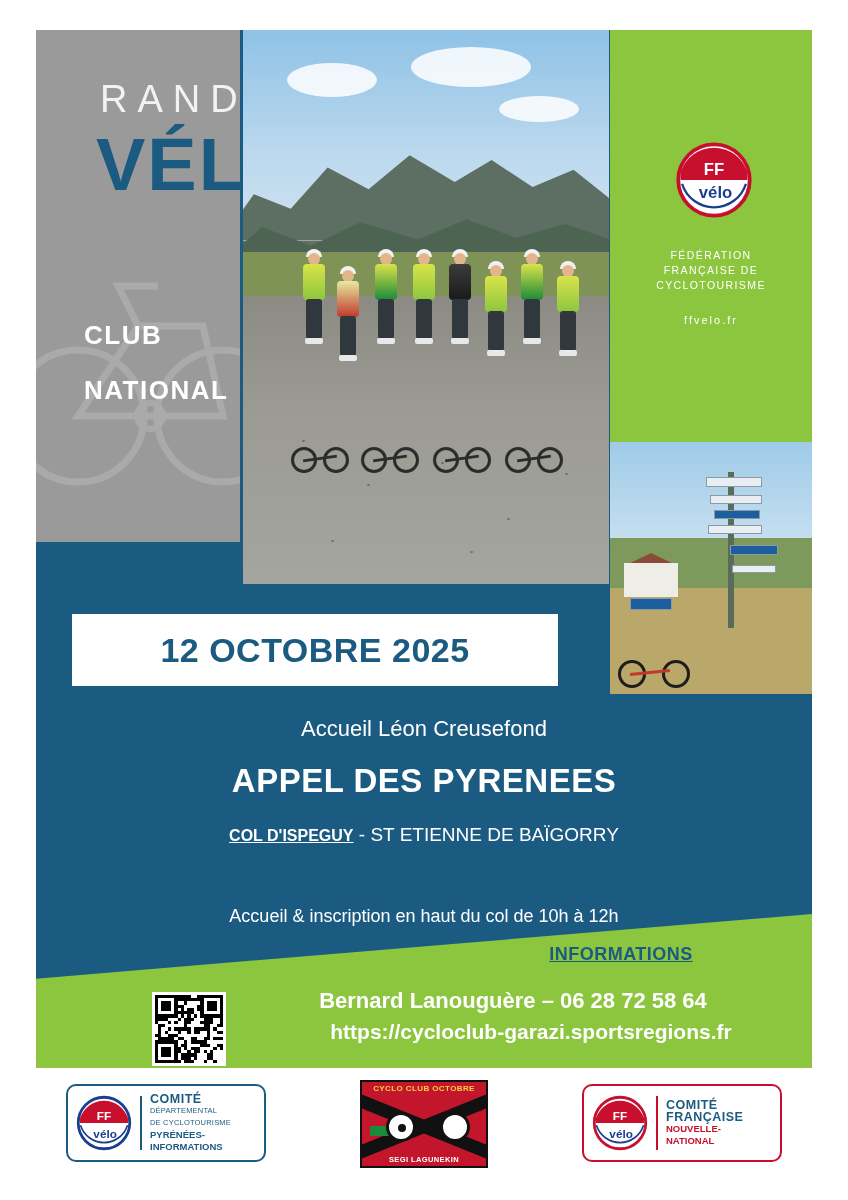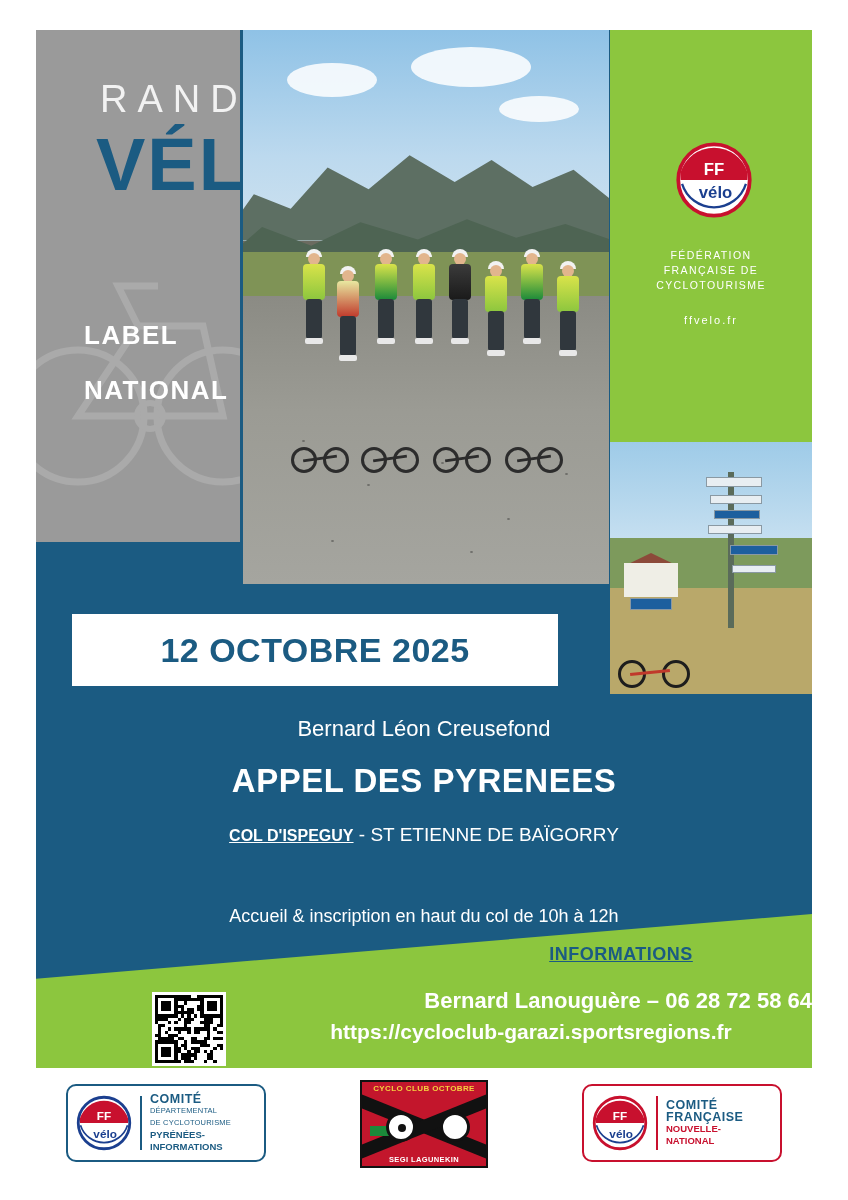--- a/index.html
+++ b/index.html
@@ -228,22 +228,22 @@
     position: absolute;
     left: 430px; top: 944px; width: 382px;
     text-align: center;
     color: #1b5b82;
     font-weight: 700;
     font-size: 18px;
     text-decoration: underline;
     letter-spacing: .5px;
   }
   .contact-name {
-    position: absolute; left: 250px; top: 988px; width: 562px;
-    text-align: right; color: #ffffff; font-weight: 700; font-size: 22px;
+    position: absolute; left: 232px; top: 988px; width: 562px;
+    text-align: center; color: #ffffff; font-weight: 700; font-size: 22px;
   }
   .contact-url {
     position: absolute; left: 250px; top: 1020px; width: 562px;
     text-align: center; color: #ffffff; font-weight: 700; font-size: 21px;
   }
   
   .qr {
     position: absolute;
     left: 152px; top: 992px;
     width: 74px; height: 74px;
@@ -347,21 +347,21 @@
   <div class="grey-band">
     <svg class="bike-wm" viewBox="0 0 300 300">
       <circle cx="80" cy="190" r="66" fill="none" stroke="#cfcfcf" stroke-width="7"></circle>
       <circle cx="225" cy="190" r="66" fill="none" stroke="#cfcfcf" stroke-width="7"></circle>
       <path d="M80 190 L140 100 L205 100 L225 190 L140 190 Z" fill="none" stroke="#cfcfcf" stroke-width="7"></path>
       <path d="M140 100 L120 60 L160 60" fill="none" stroke="#cfcfcf" stroke-width="7"></path>
       <circle cx="152" cy="190" r="13" fill="none" stroke="#cfcfcf" stroke-width="6"></circle>
     </svg>
     <div class="rando-word">RANDO</div>
     <div class="velo-word">VÉLO</div>
-    <div class="label-word">LABEL</div>
+    <div class="label-word">CLUB</div>
     <div class="national-word">NATIONAL</div>
   </div>
 
   <div class="green-top"></div>
 
   <svg class="ffv-logo-top" viewBox="0 0 100 100">
     <circle cx="50" cy="50" r="47" fill="#ffffff" stroke="#c8102e" stroke-width="5"></circle>
     <path d="M6 40 A46 46 0 0 1 94 40 L94 50 L6 50 Z" fill="#c8102e"></path>
     <path d="M6 50 L94 50 L94 60 A46 46 0 0 1 6 60 Z" fill="#1b3f8f" opacity="0.0"></path>
     <text x="50" y="43" text-anchor="middle" font-family="Liberation Sans, sans-serif" font-size="22" font-weight="bold" fill="#ffffff">FF</text>
@@ -490,21 +490,21 @@
     <div class="bikes">
       <div class="wh a"></div>
         <div class="wh b"></div>
         <div class="fr"></div>
     </div>
   </div>
 
   <div class="date-band"></div>
   <div class="date-text">12 OCTOBRE 2025</div>
 
-  <div class="souvenir">Bernard Léon Creusefond</div>
+  <div class="souvenir">Accueil Léon Creusefond</div>
   <div class="title-main">APPEL DES PYRENEES</div>
   <div class="subtitle-line">
     <b>COL D'ISPEGUY</b><span> - ST ETIENNE DE BAÏGORRY</span>
   </div>
   <div class="accueil">Accueil &amp; inscription en haut du col de 10h à 12h</div>
 
   <div class="green-lower"></div>
 
   <div class="informations">INFORMATIONS</div>
   <div class="contact-name">Bernard Lanouguère – 06 28 72 58 64</div>

